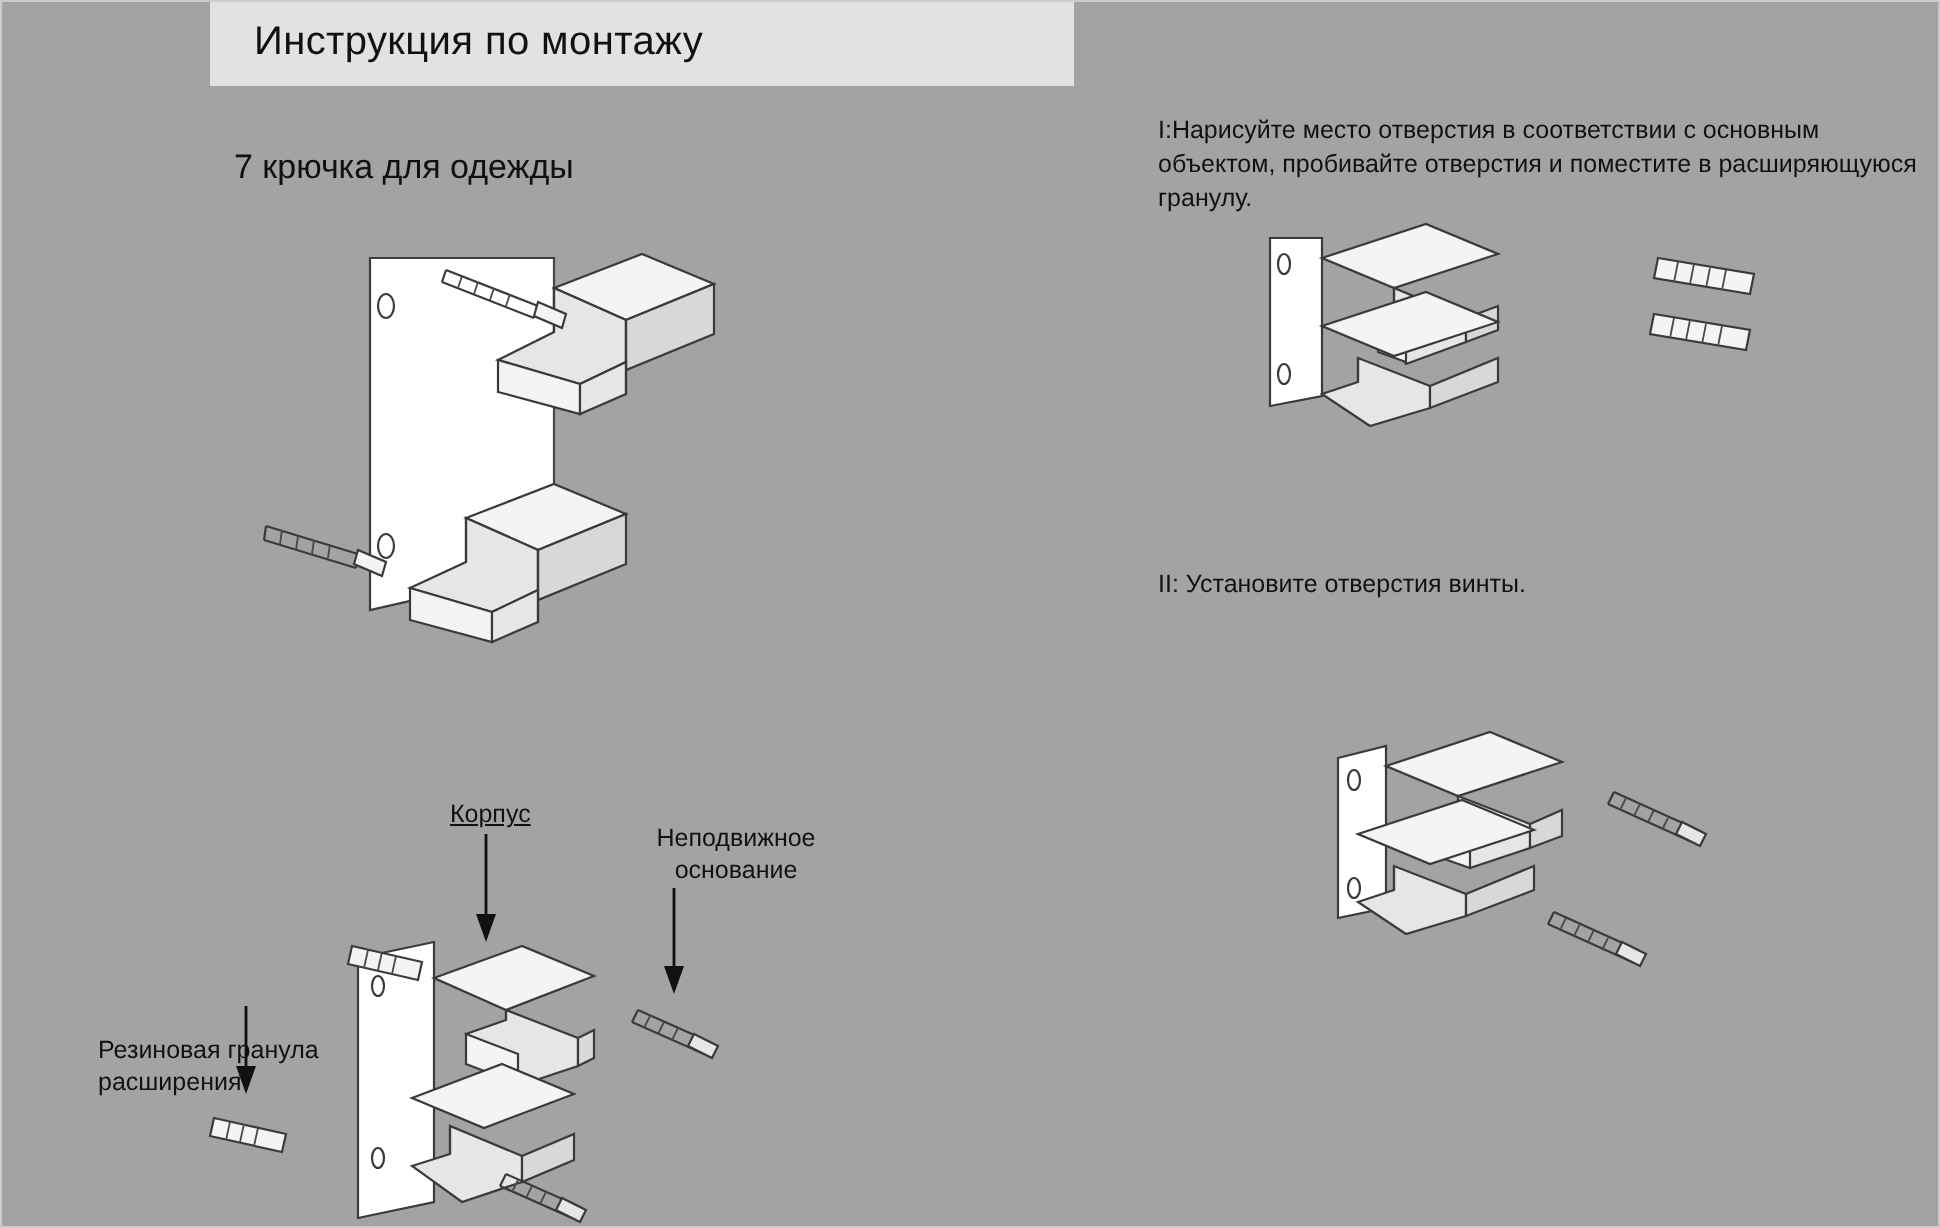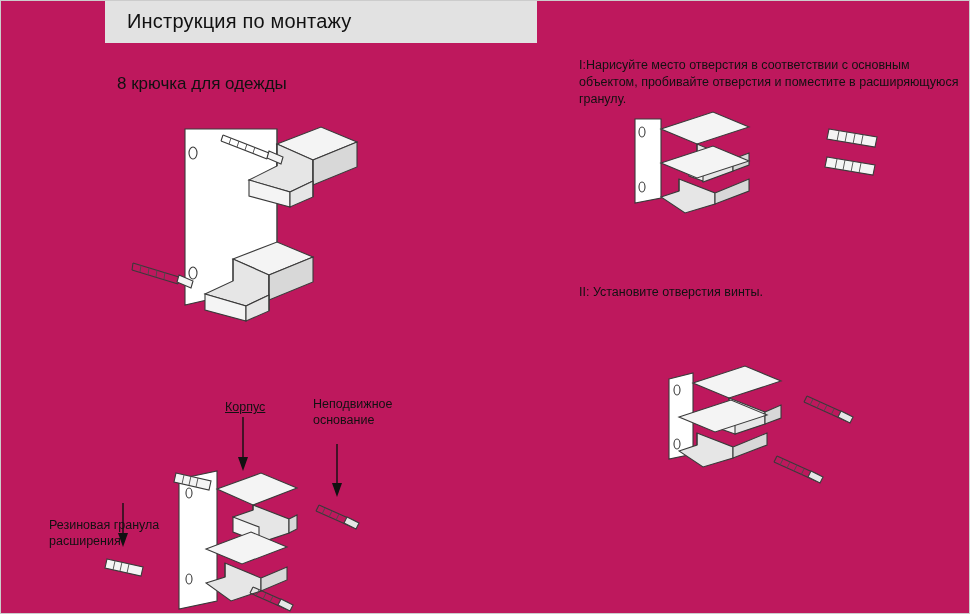--- a/index.html
+++ b/index.html
@@ -8,21 +8,21 @@
     background: #ffffff;
   }
   body {
     font-family: "Liberation Sans", sans-serif;
     color: #1a1a1a;
   }
   #page {
     position: relative;
     width: 970px;
     height: 614px;
-    background: #be185d;
+    background: #a3a3a3;
     border: 1px solid #cccccc;
     box-sizing: border-box;
     overflow: hidden;
   }
   .title-bar {
     position: absolute;
     left: 104px;
     top: 0px;
     width: 432px;
     height: 42px;
@@ -51,21 +51,21 @@
   }
   #step1 { left: 578px; top: 40px; width: 392px; margin-top: 16px; }
   #step2 { left: 578px; top: 283px; width: 340px; }
   .label {
     position: absolute;
     font-size: 12.5px;
     line-height: 16px;
     color: #111;
   }
   #label-korpus { left: 224px; top: 398px; text-decoration: underline; }
-  #label-base { left: 312px; top: 395px; width: 110px; }
+  #label-base { left: 312px; top: 410px; width: 110px; text-align: center; }
   #label-granule { left: 48px; top: 468px; width: 140px; margin-top: 48px; }
   svg.art {
     position: absolute;
     left: 0;
     top: 0;
     width: 970px;
     height: 614px;
     pointer-events: none;
   }
   .ln { fill: none; stroke: #3a3a3a; stroke-width: 1.1; }
@@ -77,21 +77,21 @@
   .arrow { fill: none; stroke: #111; stroke-width: 1.4; }
   .arrowhead { fill: #111; }
 </style>
 </head>
 <body>
 
 <div id="page">
 
   <div class="title-bar"></div>
   <div class="title-text">Инструкция по монтажу</div>
-  <div class="subtitle-text">8 крючка для одежды</div>
+  <div class="subtitle-text">7 крючка для одежды</div>
 
   <div class="step-text" id="step1">I:Нарисуйте место отверстия в соответствии с основным объектом, пробивайте отверстия и поместите в расширяющуюся гранулу.</div>
   <div class="step-text" id="step2">II: Установите отверстия винты.</div>
 
   <div class="label" id="label-korpus">Корпус</div>
   <div class="label" id="label-base">Неподвижное основание</div>
   <div class="label" id="label-granule">Резиновая гранула расширения</div>
 
   <svg class="art" viewBox="0 0 970 614">
 

